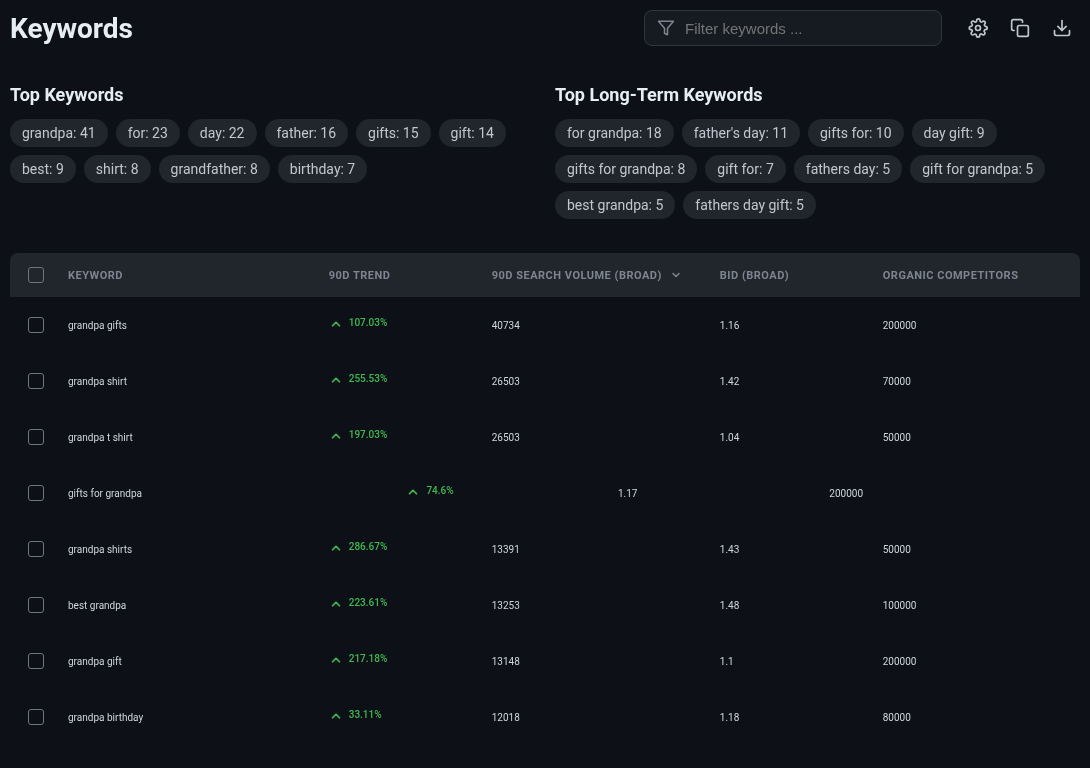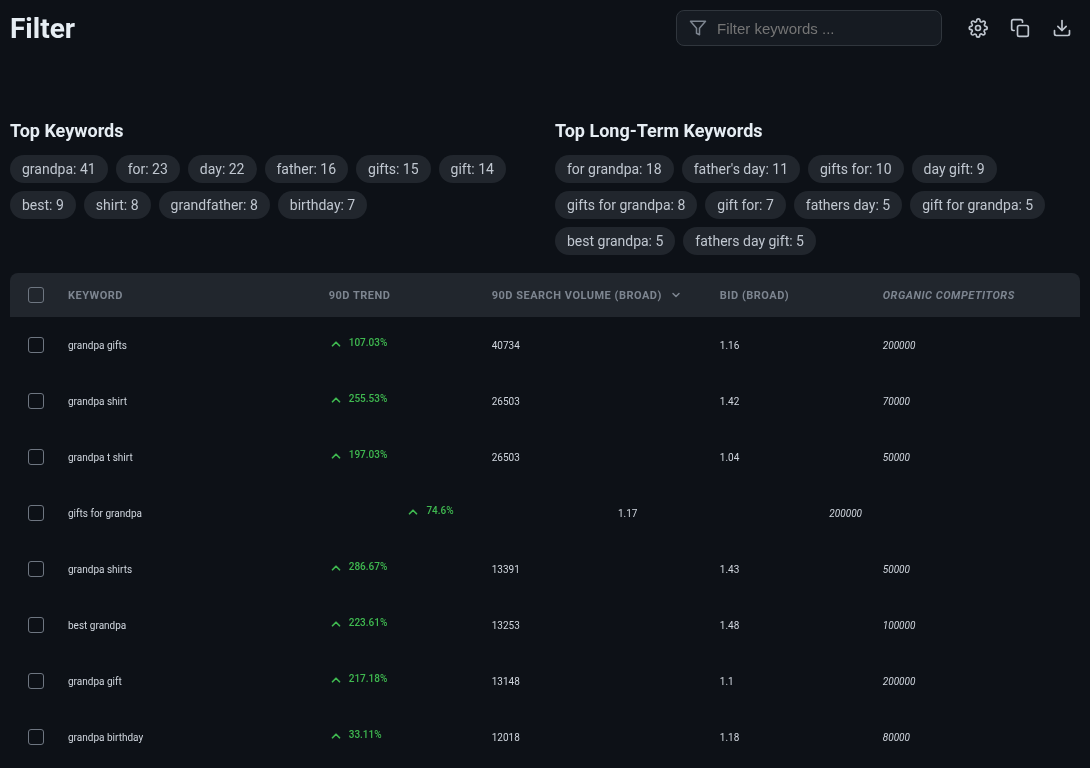--- a/index.html
+++ b/index.html
@@ -24,21 +24,21 @@
     flex: 0 0 auto;
   }
   .spacer { flex: 1; }
   .search-wrap {
     display: flex;
     align-items: center;
     background: #161b22;
     border: 1px solid #30363d;
     border-radius: 8px;
     padding: 8px 12px;
-    width: 266px;
+    width: 298px;
     margin-right: 12px;
   }
   .search-wrap svg { flex: 0 0 auto; }
   .search-input {
     background: transparent;
     border: none;
     outline: none;
     color: #7d8590;
     font-size: 15px;
     margin-left: 10px;
@@ -52,42 +52,42 @@
     justify-content: center;
     cursor: pointer;
     margin-left: 6px;
     color: #c0c7d0;
   }
   .sections {
     display: flex;
     padding: 30px 10px 10px 10px;
     gap: 20px;
   }
-  .section { flex: 1; margin-top: 36px; }
+  .section { flex: 1; }
   .section-title {
     font-size: 18px;
     font-weight: 700;
     color: #e6edf3;
     margin-bottom: 14px;
   }
   .pill-row {
     display: flex;
     flex-wrap: wrap;
     gap: 8px;
   }
   .pill {
     background: #21262d;
     color: #c0c7d0;
     padding: 6px 12px;
     border-radius: 999px;
     font-size: 14px;
     white-space: nowrap;
   }
   .table {
-    margin: 8px 10px 0 10px;
+    margin: 24px 10px 0 10px;
     border-radius: 8px;
     overflow: hidden;
   }
   .thead {
     background: #21262d;
     display: flex;
     align-items: center;
     padding: 14px 18px;
     font-size: 11px;
     font-weight: 700;
@@ -99,42 +99,42 @@
     align-items: center;
     padding: 20px 18px;
     font-size: 10px;
     color: #d0d6de;
   }
   .col-check { width: 40px; display:flex; align-items:center; }
   .col-keyword { flex: 1.6; }
   .col-trend { flex: 1; display:flex; align-items:center; }
   .col-volume { flex: 1.4; display:flex; align-items:center; }
   .col-bid { flex: 1; }
-  .col-organic { flex: 1.1; text-align:left;font-style:italic; }
+  .col-organic { flex: 1.1; text-align:left; }
   .checkbox {
     width: 16px;
     height: 16px;
     border: 1.5px solid #6e7681;
     border-radius: 3px;
     background: transparent;
   }
   .trend-up {
     color: #3fb950;
     display: inline-flex;
     align-items: flex-start;
     gap: 6px;
     font-weight: 500;
   }
   .sort-icon { margin-left: 8px; display:inline-flex; }
 </style>
 </head>
 <body>
 
 <div class="header">
-  <div class="title">Filter</div>
+  <div class="title">Keywords</div>
   <div class="spacer"></div>
   <div class="search-wrap">
     <svg width="18" height="18" viewBox="0 0 24 24" fill="none" stroke="#7d8590" stroke-width="2" stroke-linecap="round" stroke-linejoin="round">
         <polygon points="22 3 2 3 10 12.46 10 19 14 21 14 12.46 22 3"></polygon>
       </svg>
     <input class="search-input" placeholder="Filter keywords ..." style="">
   </div>
   <div class="icon-btn">
     <svg width="20" height="20" viewBox="0 0 24 24" fill="none" stroke="currentColor" stroke-width="2" stroke-linecap="round" stroke-linejoin="round">
         <circle cx="12" cy="12" r="3"></circle>

